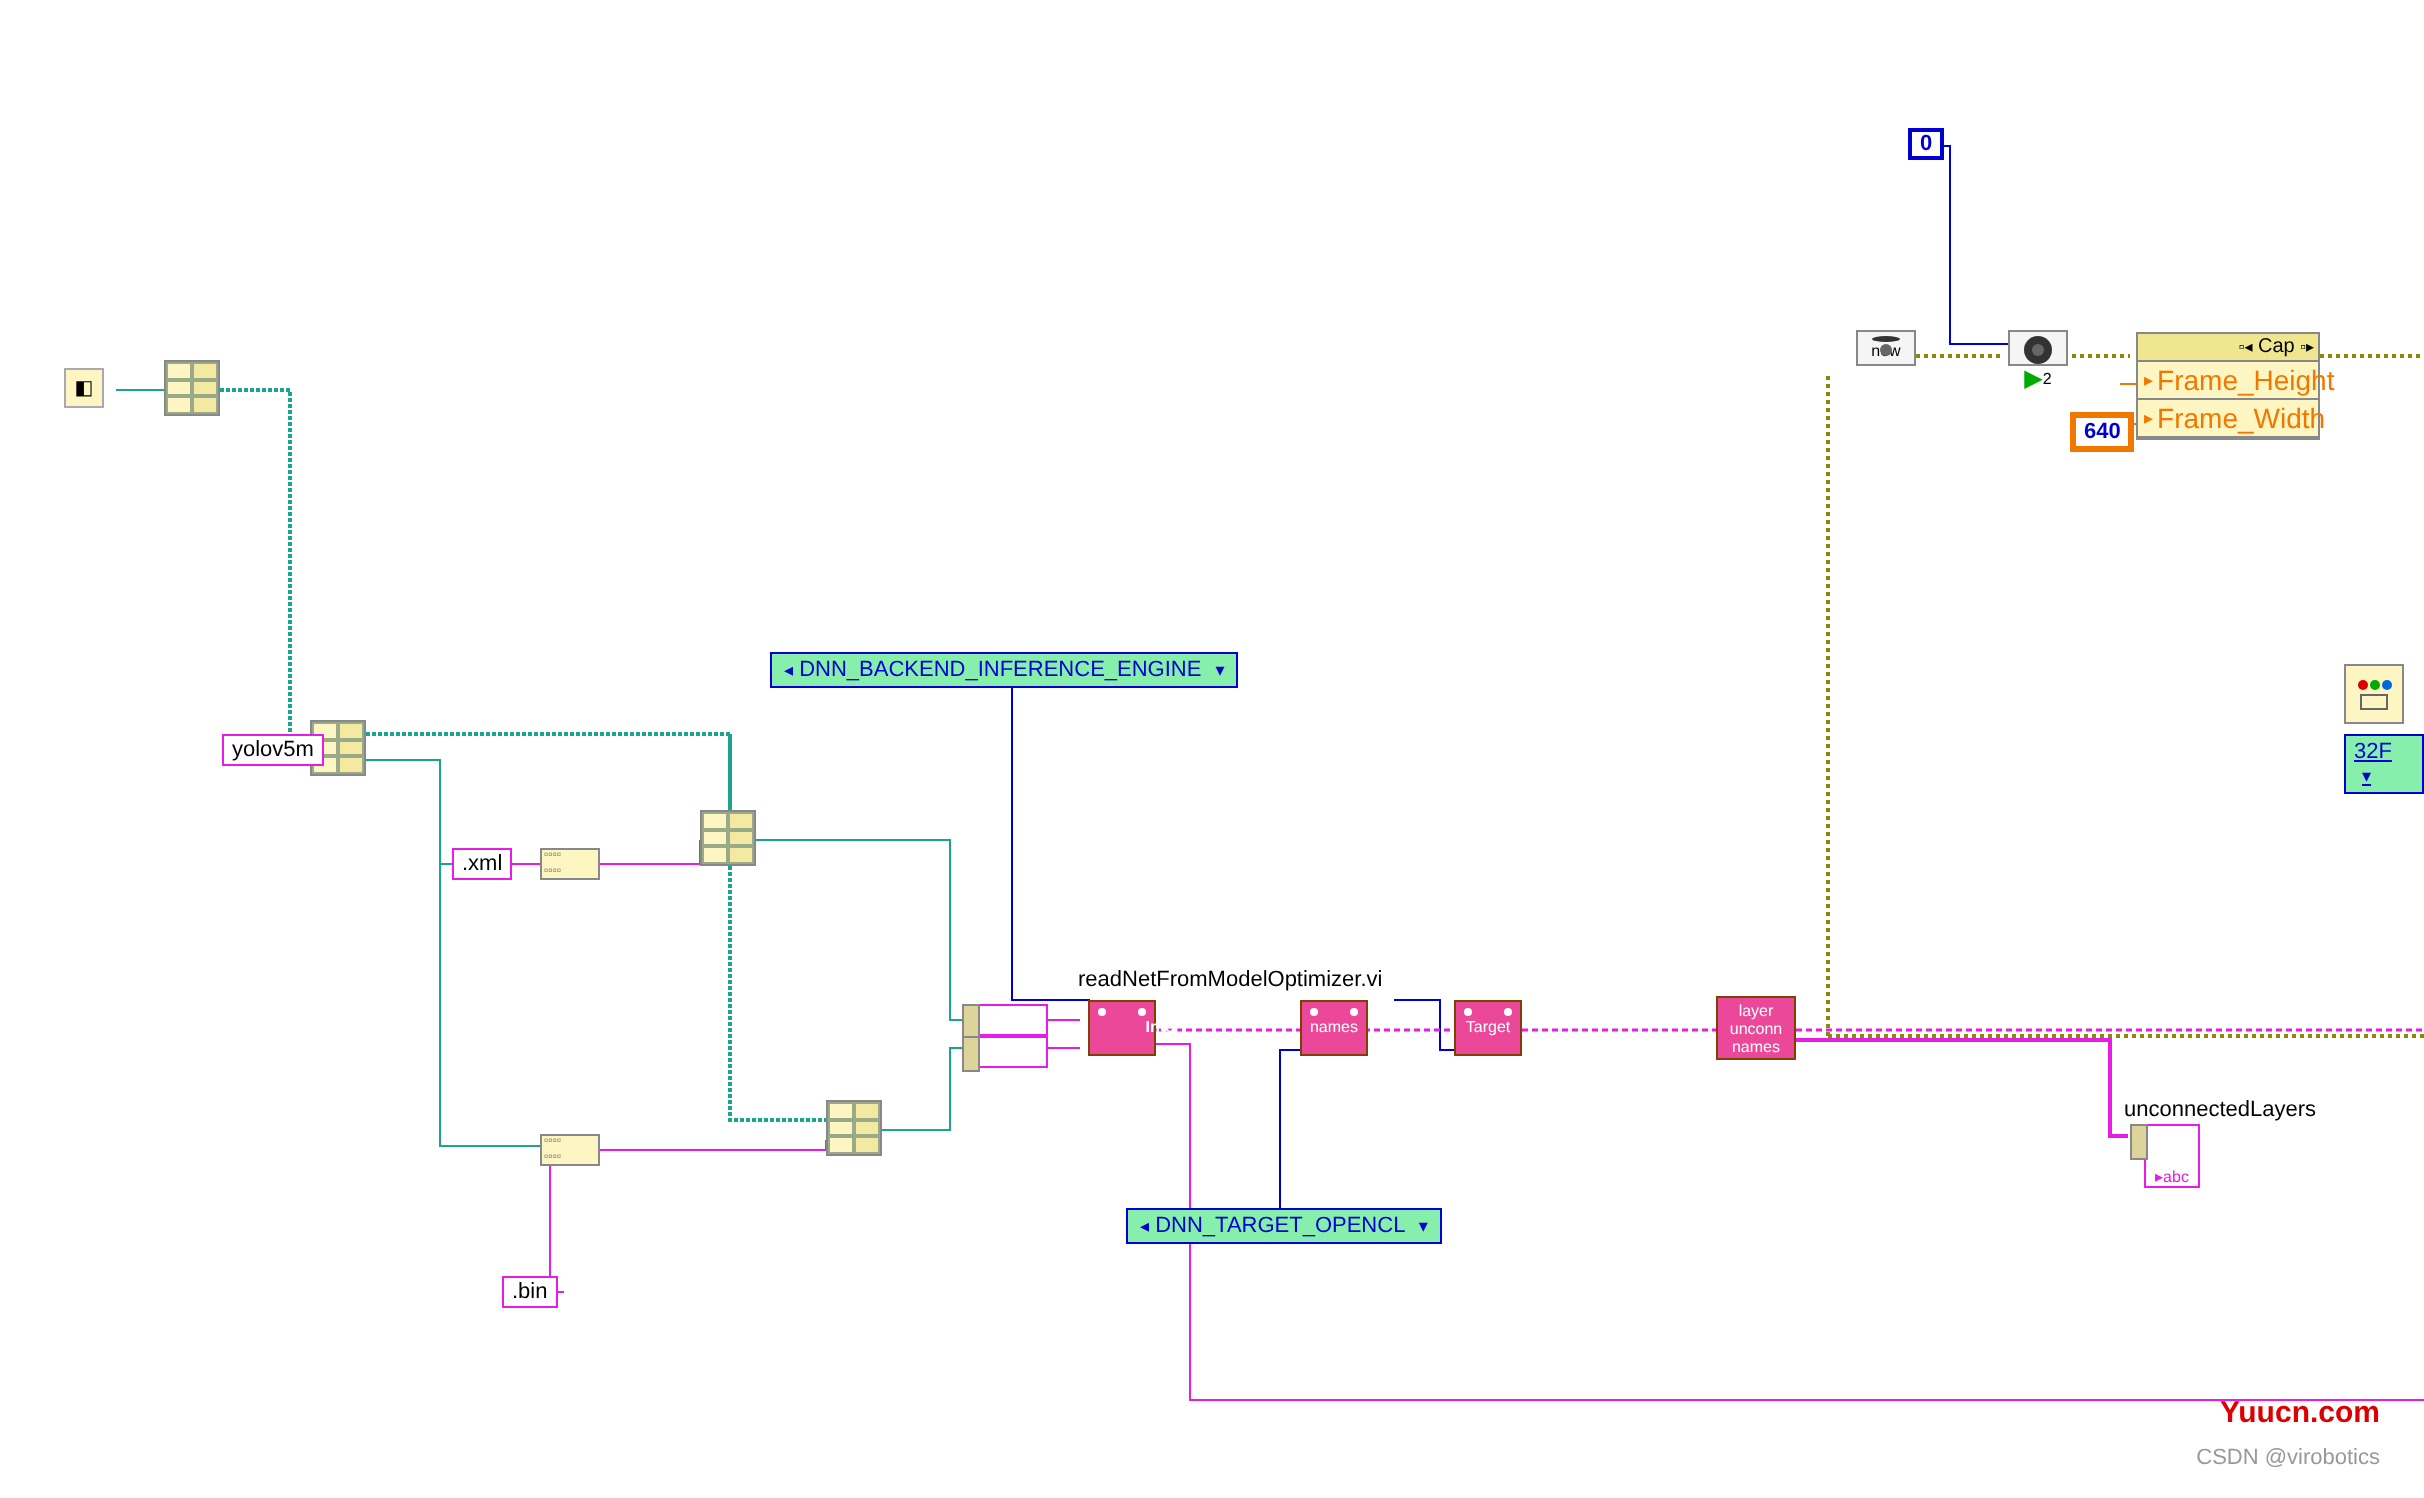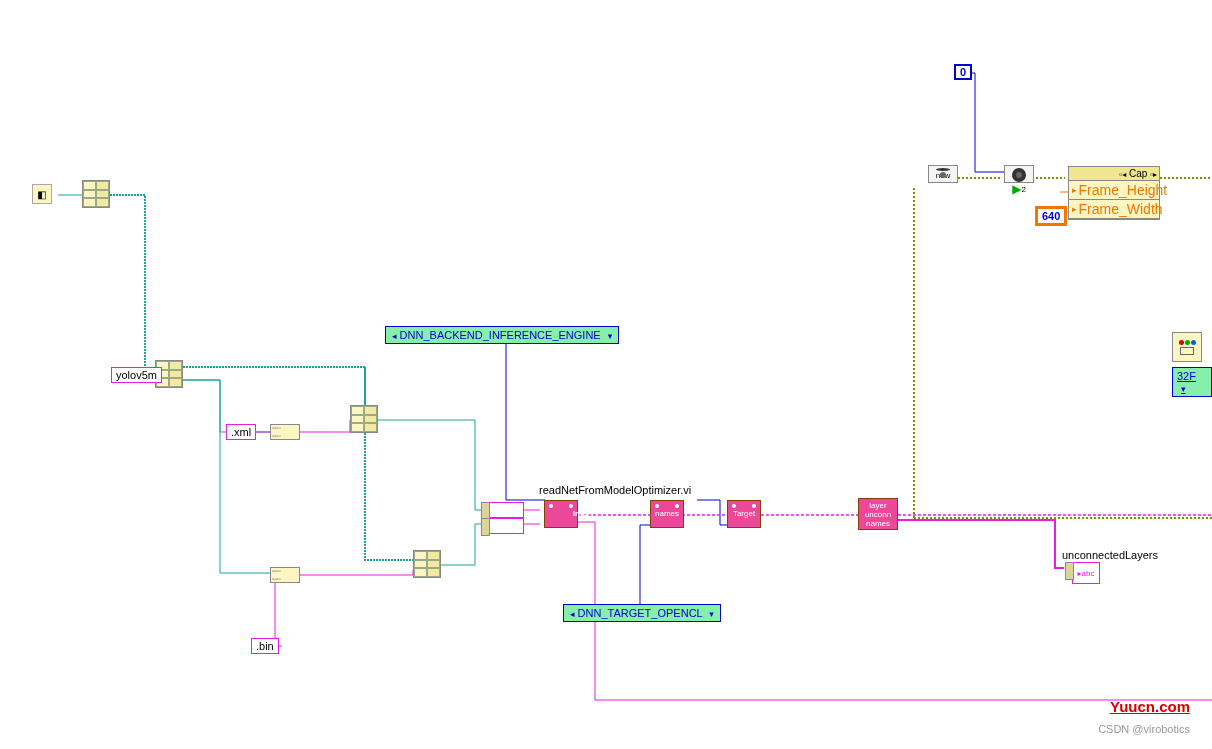--- a/index.html
+++ b/index.html
@@ -127,22 +127,22 @@
   .concat{
     position:absolute;width:30px;height:16px;border:1px solid #888;background:#fdf6c3;
   }
   .concat::before{content:"▫▫▫▫";font-size:6px;position:absolute;top:0;left:1px;color:#666;line-height:6px;}
   .concat::after{content:"▫▫▫▫";font-size:6px;position:absolute;bottom:0;left:1px;color:#666;line-height:6px;}
   .strarr{
     position:absolute;border:1px solid #e81be8;background:#fff;width:36px;height:16px;
   }
   .strarr::before{content:"";position:absolute;left:-8px;top:-1px;width:7px;height:16px;border:1px solid #888;background:#dcd49a;}
   .indicator{
-    position:absolute;border:1px solid #e81be8;background:#fff;width:28px;height:22px;
-    display:flex;align-items:center;justify-content:center;
+    position:absolute;border:1px solid #e81be8;background:#fff;width:28px;height:32px;
+    display:flex;align-items:flex-end;justify-content:center;
   }
   .indicator::before{content:"";position:absolute;left:-8px;top:-1px;width:7px;height:16px;border:1px solid #888;background:#dcd49a;}
   .footer-red{position:absolute;color:#d00;font-size:15px;font-weight:bold;}
   .footer-gray{position:absolute;color:#999;font-size:11px;}
   svg{position:absolute;top:0;left:0;pointer-events:none;}
   .img-node{
     position:absolute;width:30px;height:30px;border:1px solid #888;background:#fdf6c3;
     display:flex;align-items:center;justify-content:center;
   }
   .rgb{display:flex;}
@@ -301,14 +301,14 @@
     </div>
     <div style="width:14px;height:8px;border:1px solid #666;margin-top:2px;"></div>
   </div>
 </div>
 
 <div class="label" style="left:1062px;top:549px;">unconnectedLayers</div>
 <div class="indicator" style="left:1072px;top:562px;">
   <span style="color:#e81be8;font-size:8px;">▸abc</span>
 </div>
 
-<div class="footer-red" style="right:22px;bottom:34px;text-decoration:underline;">Yuucn.com</div>
+<div class="footer-red" style="right:22px;bottom:34px;">Yuucn.com</div>
 <div class="footer-gray" style="right:22px;bottom:14px;">CSDN @virobotics</div>
 
 </body></html>

